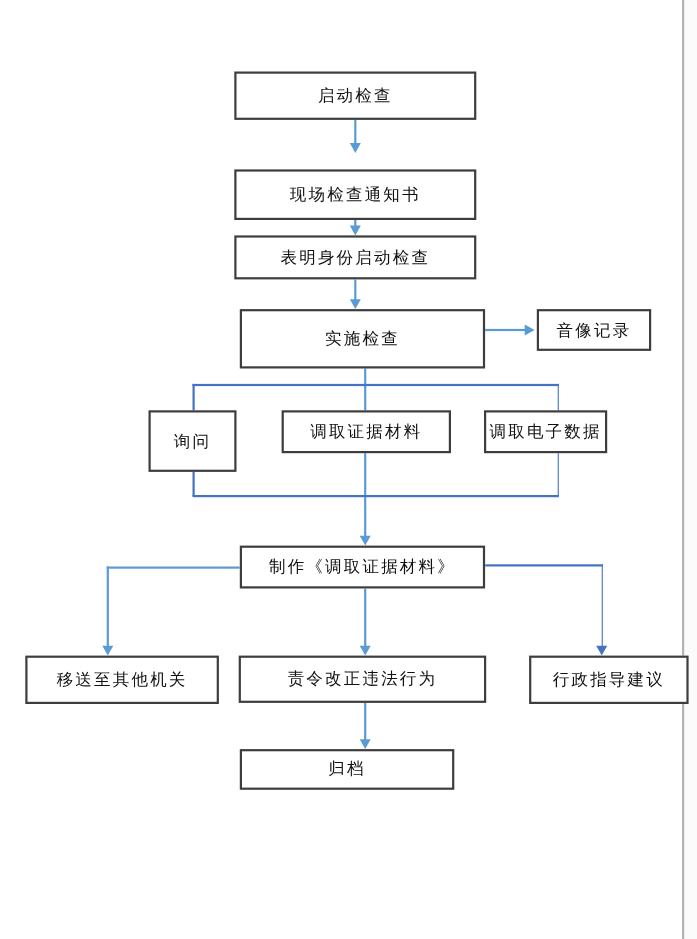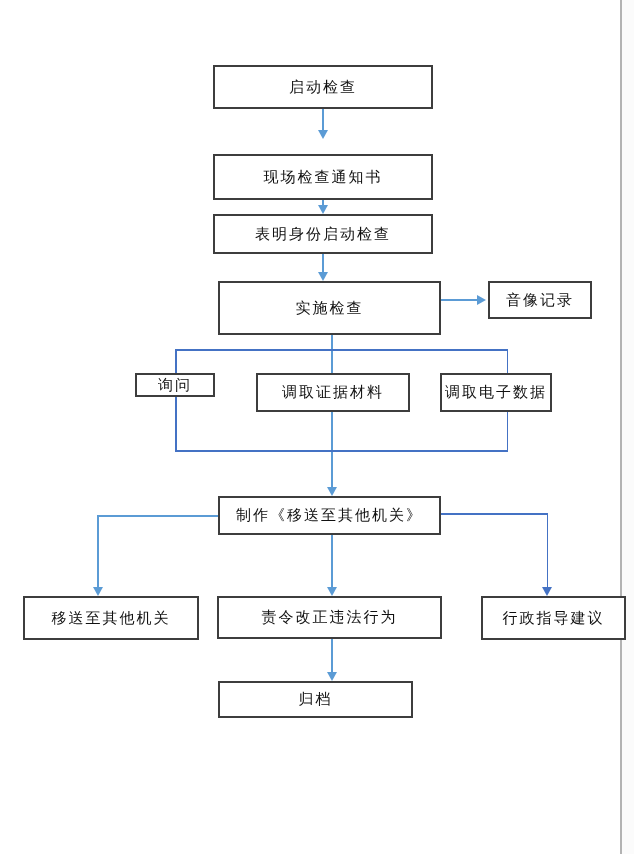--- a/index.html
+++ b/index.html
@@ -81,34 +81,34 @@
   </div>
 
   <div class="node" style="left:218px;top:281px;width:223px;height:54px">
     <span>实施检查</span>
   </div>
 
   <div class="node" style="left:488px;top:281px;width:104px;height:38px">
     <span>音像记录</span>
   </div>
 
-  <div class="node" style="left:135px;top:373px;width:80px;height:24px">
+  <div class="node" style="left:135px;top:373px;width:80px;height:56px">
     <span>询问</span>
   </div>
 
   <div class="node" style="left:256px;top:373px;width:154px;height:39px">
     <span>调取证据材料</span>
   </div>
 
   <div class="node" style="left:440px;top:373px;width:112px;height:39px">
     <span>调取电子数据</span>
   </div>
 
   <div class="node" style="left:218px;top:496px;width:223px;height:39px">
-    <span>制作《移送至其他机关》</span>
+    <span>制作《调取证据材料》</span>
   </div>
 
   <div class="node" style="left:23px;top:596px;width:176px;height:44px">
     <span>移送至其他机关</span>
   </div>
 
   <div class="node" style="left:217px;top:596px;width:225px;height:43px">
     <span>责令改正违法行为</span>
   </div>
 

